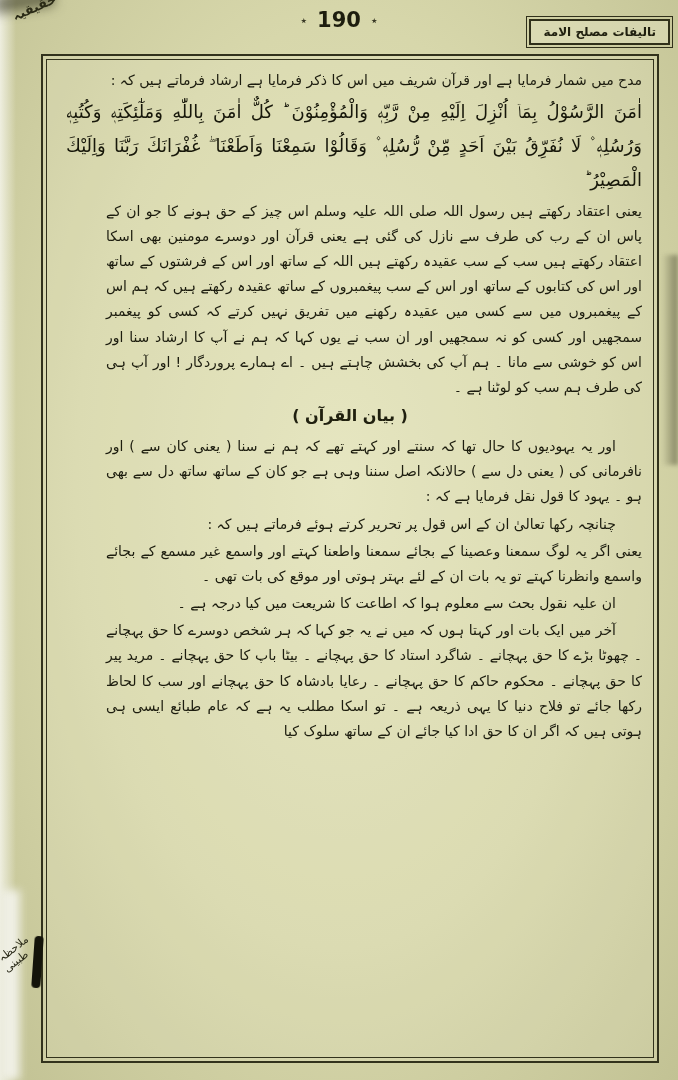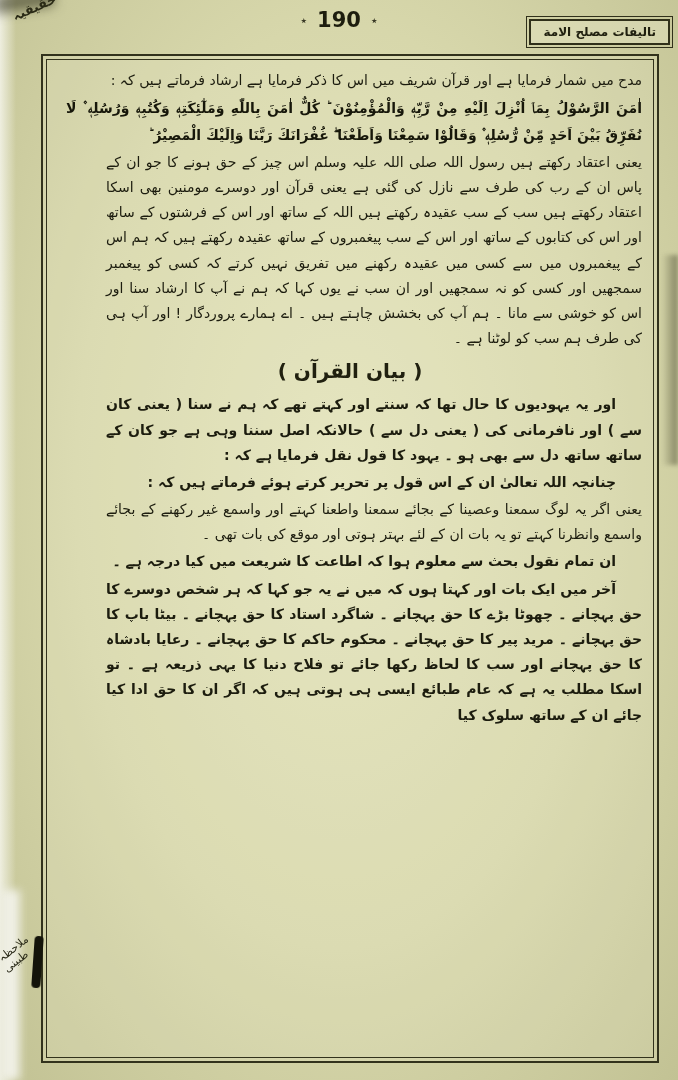--- a/index.html
+++ b/index.html
@@ -78,29 +78,29 @@
     height:100%;
     overflow:hidden;
     text-align:justify;
   }
   .para {
     font-size:14px; line-height:1.8; color:#1c1c0e;
     text-align:justify; text-align-last:right;
     margin-bottom:2px;
     margin-left:48px;
   }
-  .para.indent { text-indent:26px;font-weight:bold; }
+  .para.indent { text-indent:26px; }
   .verse {
-    font-size:14px; line-height:1.88; font-weight:bold; color:#17170a;
+    font-size:18px; line-height:1.88; font-weight:normal; color:#17170a;
     text-align:justify; text-align-last:right;
     margin:1px 0 2px 8px;
     letter-spacing:.3px;
   }
   .center-ref {
-    font-size:20px; font-weight:bold; text-align:right; text-align-last:center;
+    font-size:16px; font-weight:bold; text-align:right; text-align-last:center;
     line-height:1.8; margin-bottom:3px;
   }
 
   
   .margin-notes {
     position:absolute; left:-4px; top:942px;
     display:flex; flex-direction:column; gap:2px;
     font-size:11px; color:#2a2a18;
   }
   .margin-notes span {
@@ -131,23 +131,23 @@
 
   <div class="frame-outer">
     <div class="frame-inner">
       <div class="text-area">
 
         <p class="para">مدح میں شمار فرمایا ہے اور قرآن شریف میں اس کا ذکر فرمایا ہے ارشاد فرماتے ہیں کہ :</p>
         <p class="verse">اٰمَنَ الرَّسُوْلُ بِمَاۤ اُنْزِلَ اِلَیْهِ مِنْ رَّبِّهٖ وَالْمُؤْمِنُوْنَ ؕ كُلٌّ اٰمَنَ بِاللّٰهِ وَمَلٰٓئِكَتِهٖ وَكُتُبِهٖ وَرُسُلِهٖ ۫ لَا نُفَرِّقُ بَیْنَ اَحَدٍ مِّنْ رُّسُلِهٖ ۫ وَقَالُوْا سَمِعْنَا وَاَطَعْنَا ۖ غُفْرَانَكَ رَبَّنَا وَاِلَیْكَ الْمَصِیْرُ ؕ</p>
         <p class="para">یعنی اعتقاد رکھتے ہیں رسول اللہ صلی اللہ علیہ وسلم اس چیز کے حق ہونے کا جو ان کے پاس ان کے رب کی طرف سے نازل کی گئی ہے یعنی قرآن اور دوسرے مومنین بھی اسکا اعتقاد رکھتے ہیں سب کے سب عقیدہ رکھتے ہیں اللہ کے ساتھ اور اس کے فرشتوں کے ساتھ اور اس کی کتابوں کے ساتھ اور اس کے سب پیغمبروں کے ساتھ عقیدہ رکھتے ہیں کہ ہم اس کے پیغمبروں میں سے کسی میں عقیدہ رکھنے میں تفریق نہیں کرتے کہ کسی کو پیغمبر سمجھیں اور کسی کو نہ سمجھیں اور ان سب نے یوں کہا کہ ہم نے آپ کا ارشاد سنا اور اس کو خوشی سے مانا ۔ ہم آپ کی بخشش چاہتے ہیں ۔ اے ہمارے پروردگار ! اور آپ ہی کی طرف ہم سب کو لوٹنا ہے ۔</p>
         <p class="center-ref">( بیان القرآن )</p>
         <p class="para indent">اور یہ یہودیوں کا حال تھا کہ سنتے اور کہتے تھے کہ ہم نے سنا ( یعنی کان سے ) اور نافرمانی کی ( یعنی دل سے ) حالانکہ اصل سننا وہی ہے جو کان کے ساتھ ساتھ دل سے بھی ہو ۔ یہود کا قول نقل فرمایا ہے کہ :</p>
-        <p class="para indent">چنانچہ اللہ تعالیٰ ان کے اس قول پر تحریر کرتے ہوئے فرماتے ہیں کہ :</p>
-        <p class="para">یعنی اگر یہ لوگ سمعنا وعصینا کے بجائے سمعنا واطعنا کہتے اور واسمع غیر رکھنے کے بجائے واسمع وانظرنا کہتے تو یہ بات ان کے لئے بہتر ہوتی اور موقع کی بات تھی ۔</p>
-        <p class="para indent">ان تمام نقول بحث سے معلوم ہوا کہ اطاعت کا شریعت میں کیا درجہ ہے ۔</p>
+        <p class="para indent">چنانچہ رکھا تعالیٰ ان کے اس قول پر تحریر کرتے ہوئے فرماتے ہیں کہ :</p>
+        <p class="para">یعنی اگر یہ لوگ سمعنا وعصینا کے بجائے سمعنا واطعنا کہتے اور واسمع غیر مسمع کے بجائے واسمع وانظرنا کہتے تو یہ بات ان کے لئے بہتر ہوتی اور موقع کی بات تھی ۔</p>
+        <p class="para indent">ان علیہ نقول بحث سے معلوم ہوا کہ اطاعت کا شریعت میں کیا درجہ ہے ۔</p>
         <p class="para indent">آخر میں ایک بات اور کہتا ہوں کہ میں نے یہ جو کہا کہ ہر شخص دوسرے کا حق پہچانے ۔ چھوٹا بڑے کا حق پہچانے ۔ شاگرد استاد کا حق پہچانے ۔ بیٹا باپ کا حق پہچانے ۔ مرید پیر کا حق پہچانے ۔ محکوم حاکم کا حق پہچانے ۔ رعایا بادشاہ کا حق پہچانے اور سب کا لحاظ رکھا جائے تو فلاح دنیا کا یہی ذریعہ ہے ۔ تو اسکا مطلب یہ ہے کہ عام طبائع ایسی ہی ہوتی ہیں کہ اگر ان کا حق ادا کیا جائے ان کے ساتھ سلوک کیا</p>
 
       </div>
     </div>
   </div>
 
   <div class="margin-notes">
     <span>ملاحظہ</span>
     <span>طبینی</span>
   </div>

